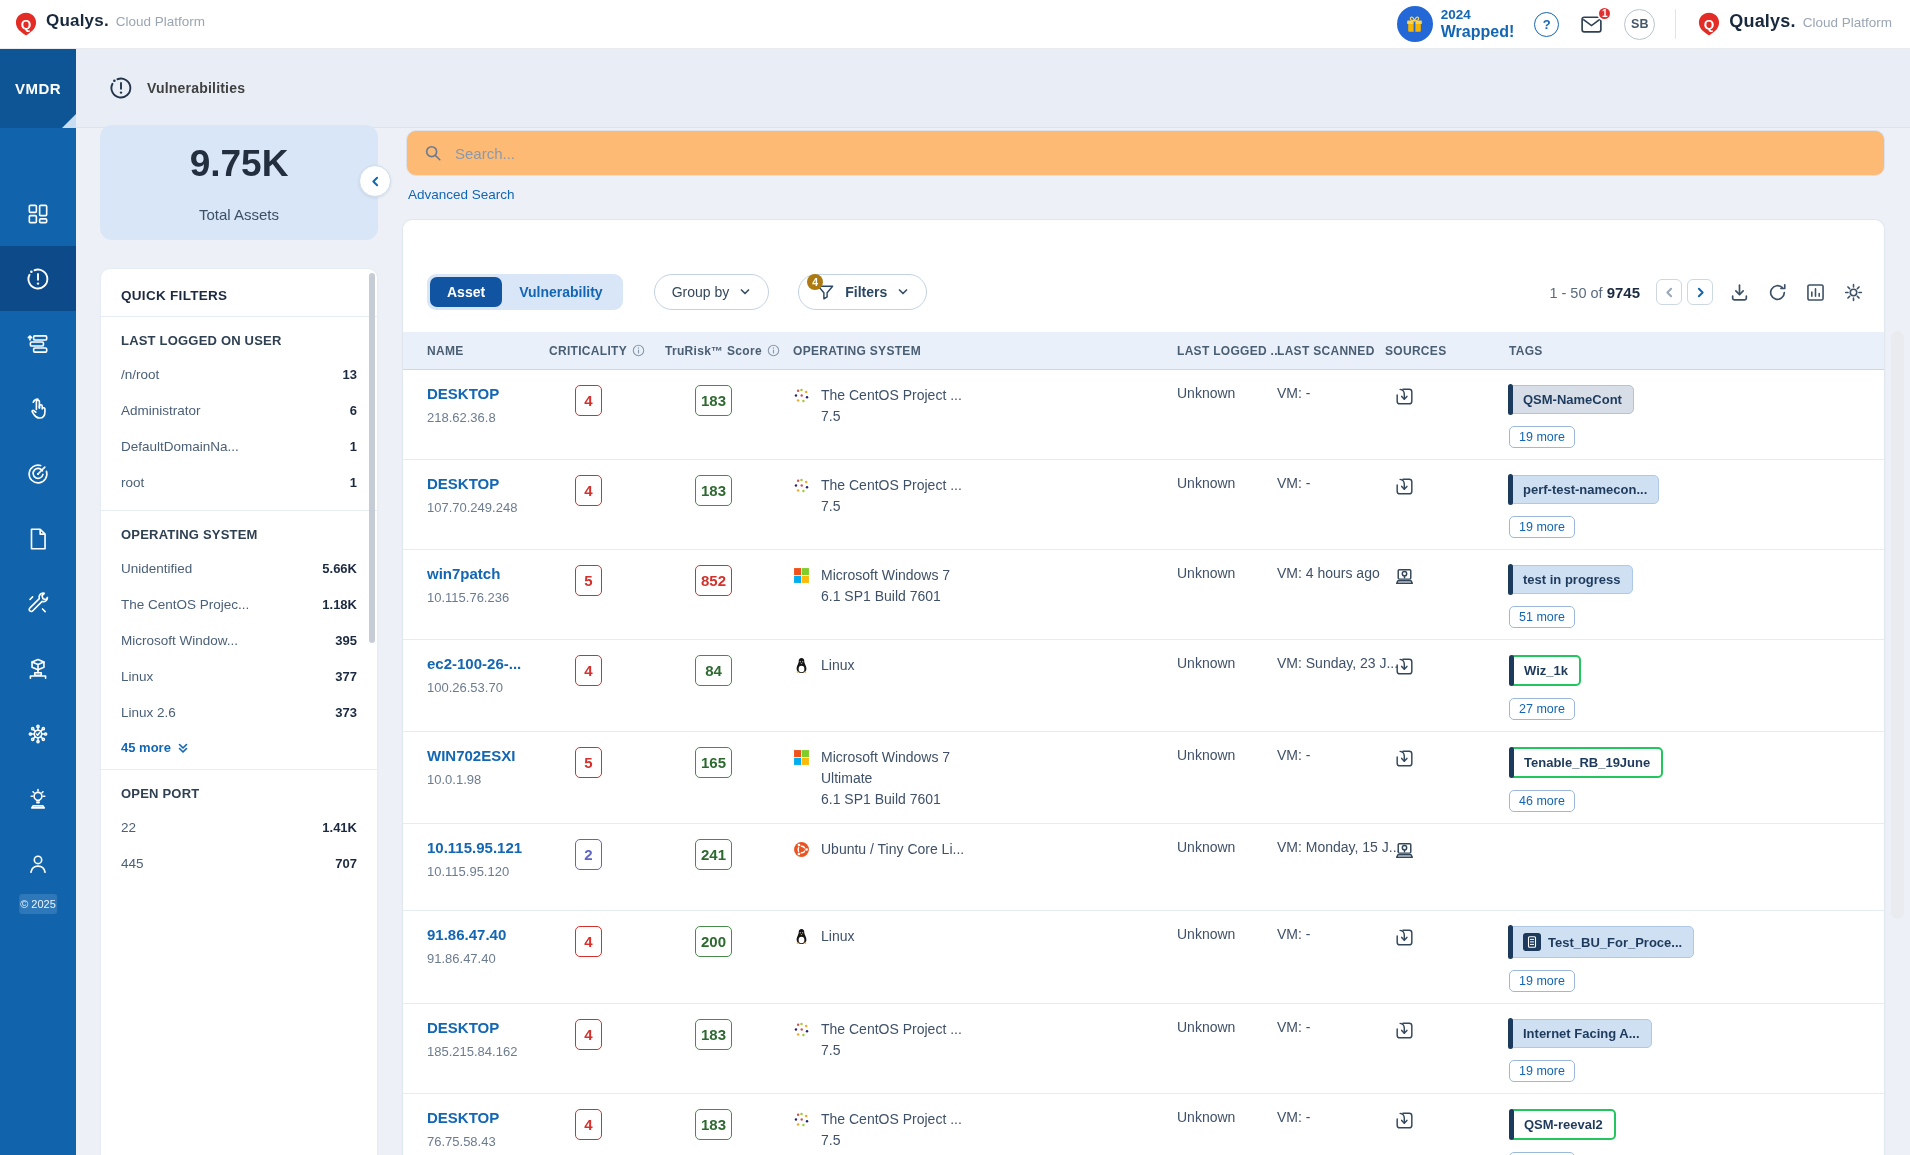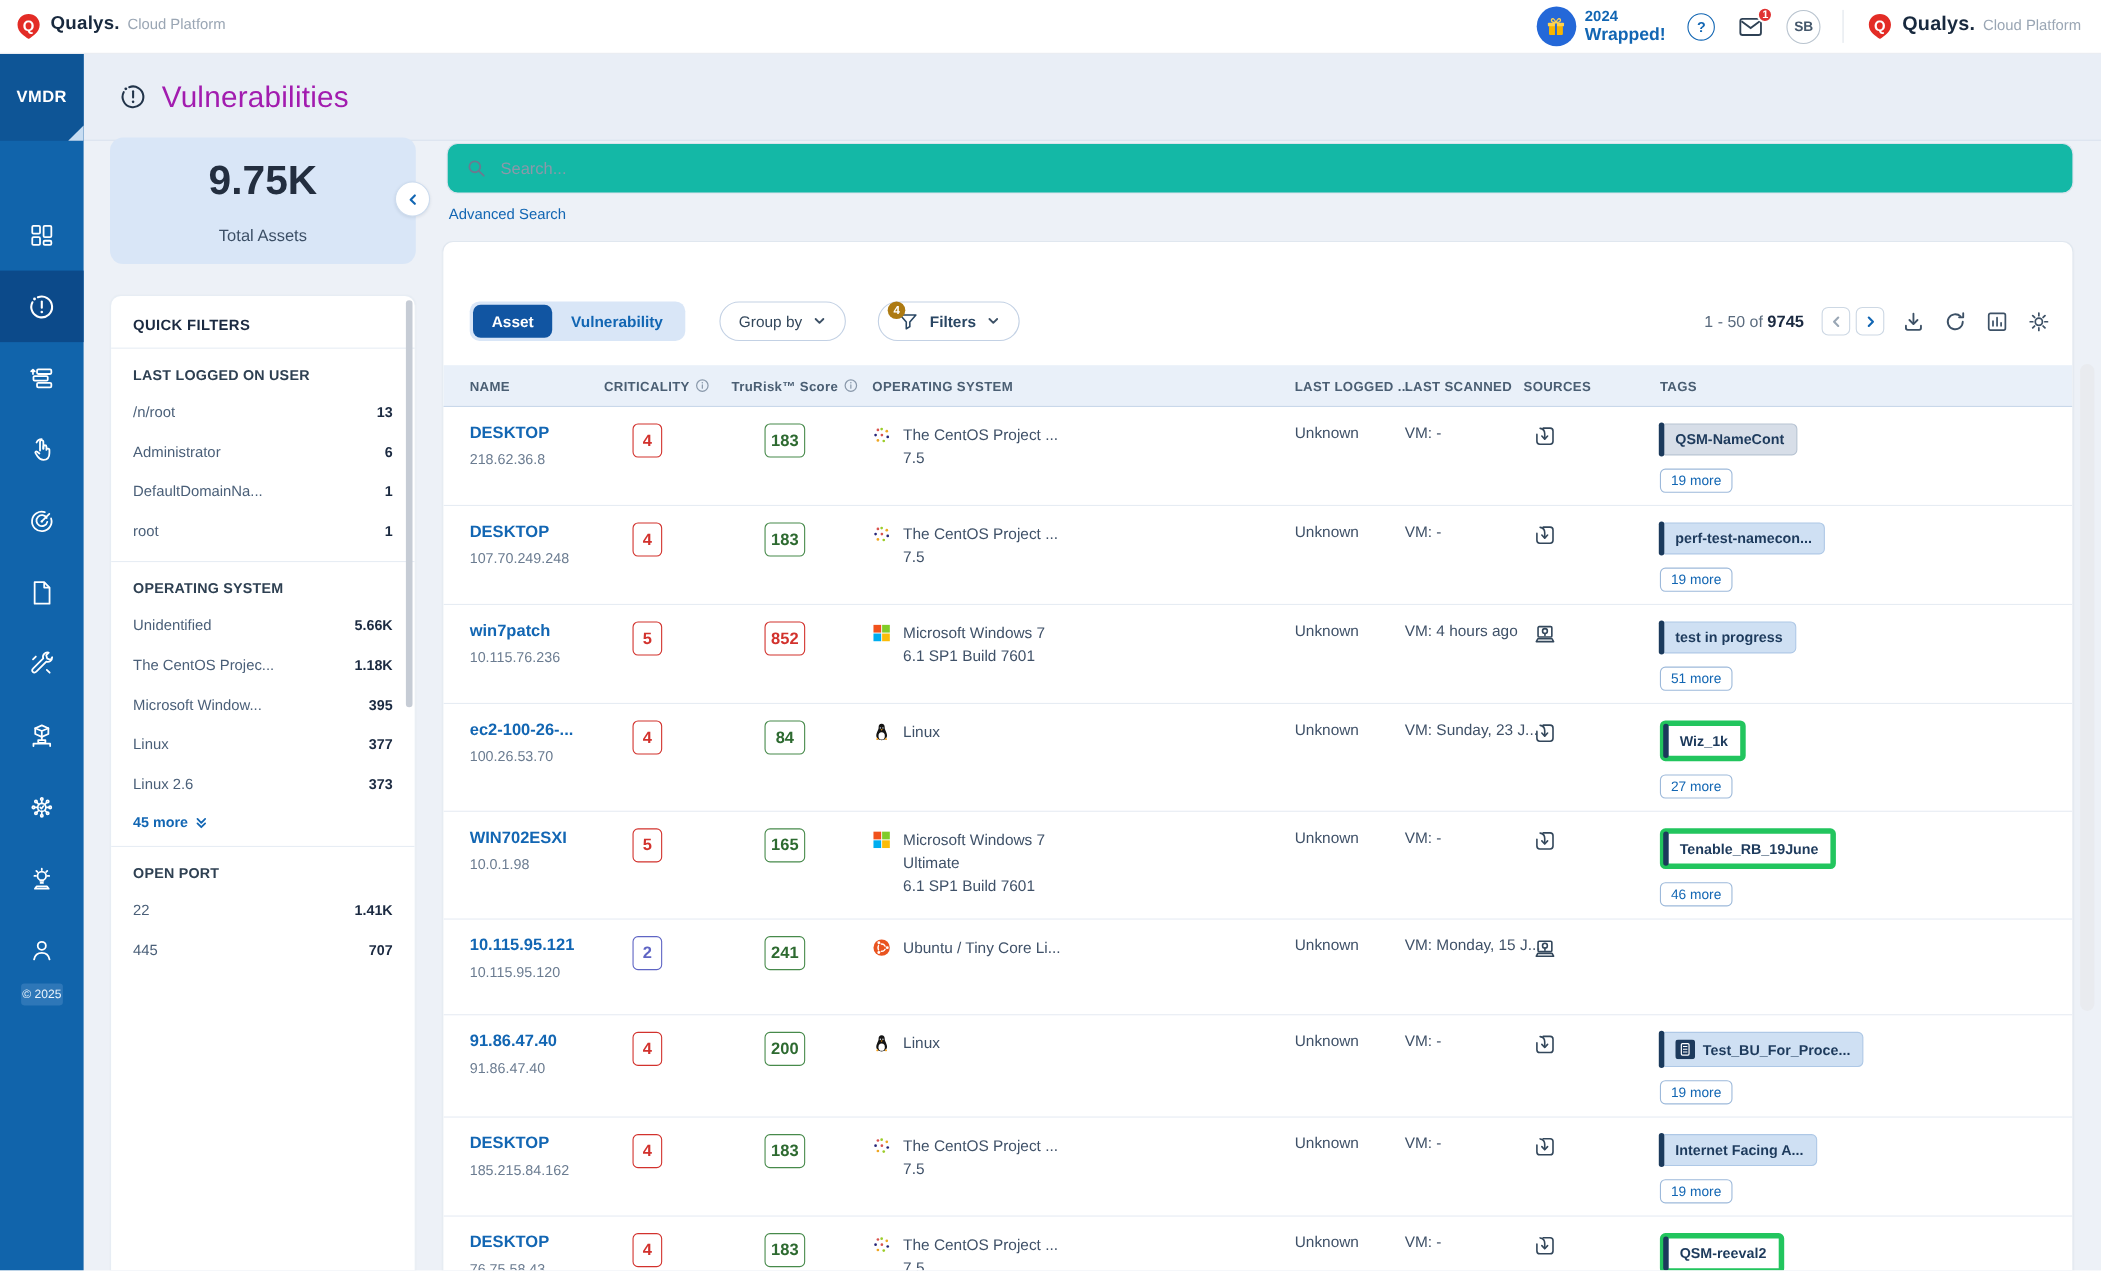--- a/index.html
+++ b/index.html
@@ -49,21 +49,21 @@
   .nav-ic { color:#fff; width:26px; height:26px; }
   .nav-ic svg { width:26px; height:26px; }
   .copyright { position:absolute; top:845px; left:50%; transform:translateX(-50%);
     background:#2e77b8; color:#eaf3fc; font-size:11px; padding:4px 1px; border-radius:3px; white-space:nowrap; }
 
   
   .page-header { position:absolute; top:49px; left:76px; right:0; height:79px; background:#e9eef6;
     border-bottom:1px solid #dbe3ee; display:flex; align-items:center; gap:13px; padding-left:32px; z-index:5; }
   .ph-icon { color:#22344a; width:26px; height:26px; }
   .ph-icon svg { width:26px; height:26px; }
-  .page-title { font-size:27px; font-weight:400; color:#a21caf; letter-spacing:.2px; }
+  .page-title { font-size:14px; font-weight:700; color:#404040; letter-spacing:.2px; }
 
   
   .summary-card { position:absolute; left:100px; top:125px; width:278px; height:115px;
     background:#d9e6f7; border-radius:12px; display:flex; flex-direction:column; align-items:center;
     justify-content:center; gap:21px; z-index:6; }
   .summary-value { font-size:37px; font-weight:700; color:#232e3f; }
   .summary-label { font-size:15px; color:#3c4f66; }
   .collapse-btn { position:absolute; left:359px; top:165px; width:32px; height:32px; border-radius:50%;
     background:#fff; border:1px solid #cddcee; color:#1266b3; display:flex; align-items:center;
     justify-content:center; z-index:20; box-shadow:0 1px 3px rgba(16,42,67,.10); }
@@ -76,21 +76,21 @@
   .fc-section { padding:16px 0 10px; }
   .fc-sec-title { font-size:13px; font-weight:700; color:#2e4052; letter-spacing:.2px; margin-bottom:8px; }
   .fc-item { display:flex; justify-content:space-between; align-items:center; padding:10.5px 0; cursor:pointer; }
   .fi-label { font-size:13.5px; color:#4a5f78; }
   .fi-count { font-size:13px; font-weight:700; color:#1b2a41; }
   .fc-more { display:flex; align-items:center; gap:6px; color:#1266b3; font-size:13px; font-weight:700;
     padding:10px 0 4px; cursor:pointer; }
   .fc-thumb { position:absolute; right:2px; top:4px; width:6px; height:370px; background:#c6ccd5; border-radius:3px; }
 
   
-  .search-bar { position:absolute; left:406px; top:130px; width:1479px; height:46px; background:#14b8a6;
+  .search-bar { position:absolute; left:406px; top:130px; width:1479px; height:46px; background:#fdba74;
     border:1px solid #dbe2ec; border-radius:10px; display:flex; align-items:center; gap:13px;
     padding:0 17px; z-index:6; }
   .search-bar input { border:none; outline:none; flex:1; font-size:15px; color:#33475b; font-family:inherit; background:transparent; }
   .search-bar input::placeholder { color:#8b98a9; }
   .advanced-link { position:absolute; left:408px; top:187px; font-size:13.5px; color:#1266b3;
     text-decoration:none; z-index:6; }
 
   .table-card { position:absolute; left:402px; top:219px; width:1483px; bottom:0; background:#fff;
     border:1px solid #e0e7ef; border-bottom:none; border-radius:10px 10px 0 0; z-index:6;
     box-shadow:0 1px 2px rgba(16,42,67,.04); overflow:hidden; }
@@ -146,21 +146,21 @@
   .os-tx { font-size:14px; color:#3f5168; line-height:21px; max-width:175px; }
   .c-last,.c-scan { font-size:14px; color:#3f5168; white-space:nowrap; }
   .c-src { padding-left:8px; }
   .c-src svg { width:23px; height:23px; }
   .tag-pill { position:relative; display:inline-flex; align-items:center; gap:7px;
     padding:6px 11px 6px 13px; border-radius:5px; font-size:13px; font-weight:700; color:#1d3a5c;
     white-space:nowrap; cursor:pointer; }
   .tag-pill::before { content:""; position:absolute; left:-2px; top:-2px; bottom:-2px; width:5px;
     border-radius:3px; background:#1b3a5c; }
   .t-blue { background:#cfe0f3; border:1px solid #aec8e6; }
-  .t-white { background:#fff; border:5px solid #22c55e; }
+  .t-white { background:#fff; border:2px solid #22c55e; }
   .t-gray { background:#d7dee8; border:1px solid #b7c3d2; }
   .tg-ic { width:18px; height:18px; flex:none; }
   .tg-ic svg { width:18px; height:18px; }
   .tag-more { display:inline-block; margin-top:12px; padding:3px 9px; border:1px solid #9db9da;
     border-radius:5px; color:#1266b3; font-size:12.5px; cursor:pointer; background:#fff; }
 
   .vscroll { position:absolute; right:6px; top:331px; width:13px; height:588px; background:#e9ebef;
     border-radius:7px; z-index:50; }
 </style>
 </head>

